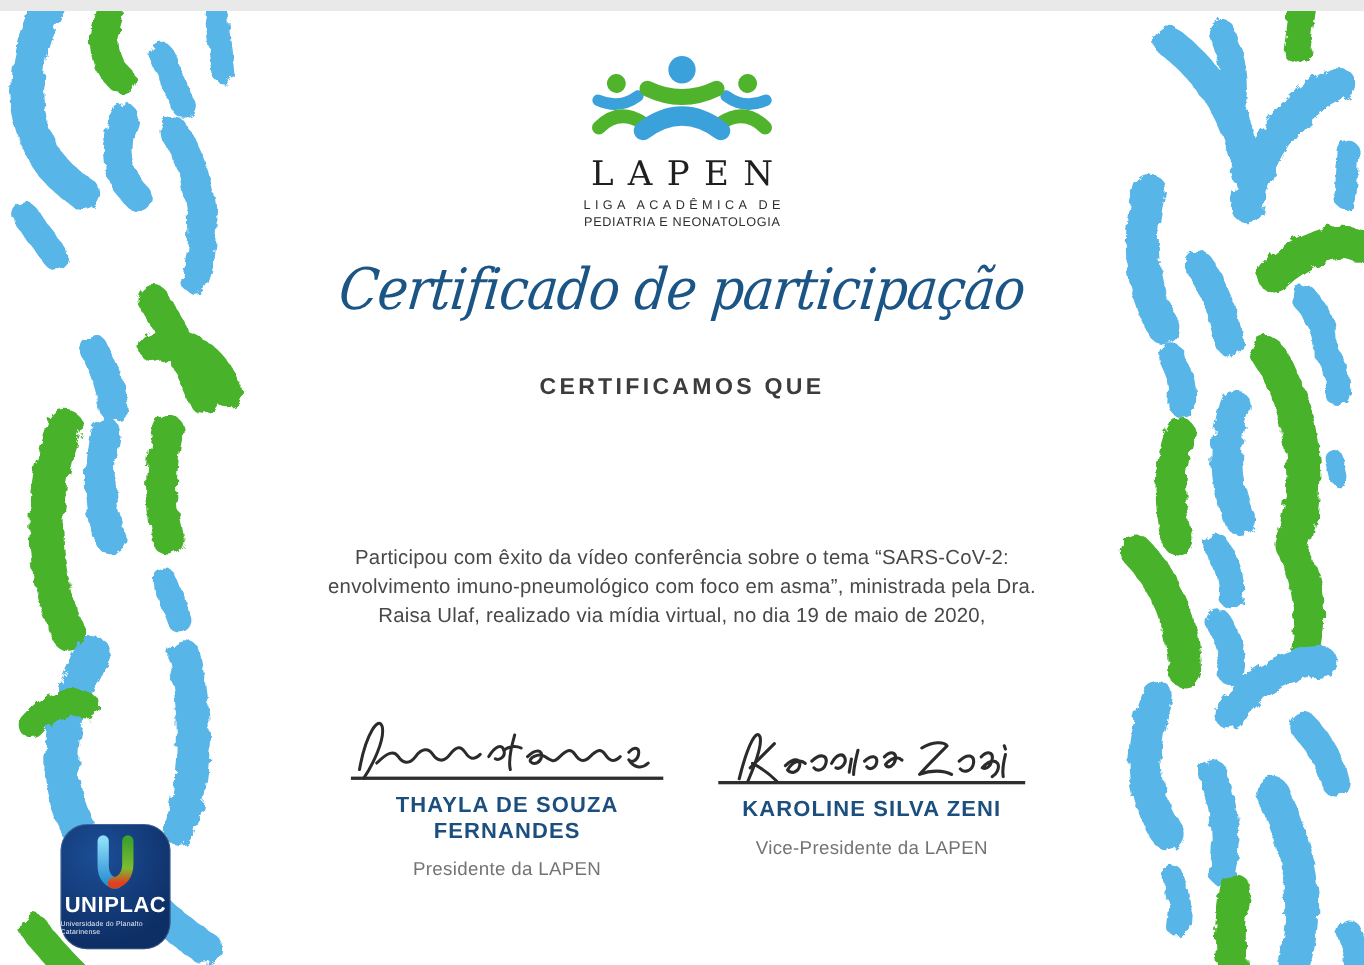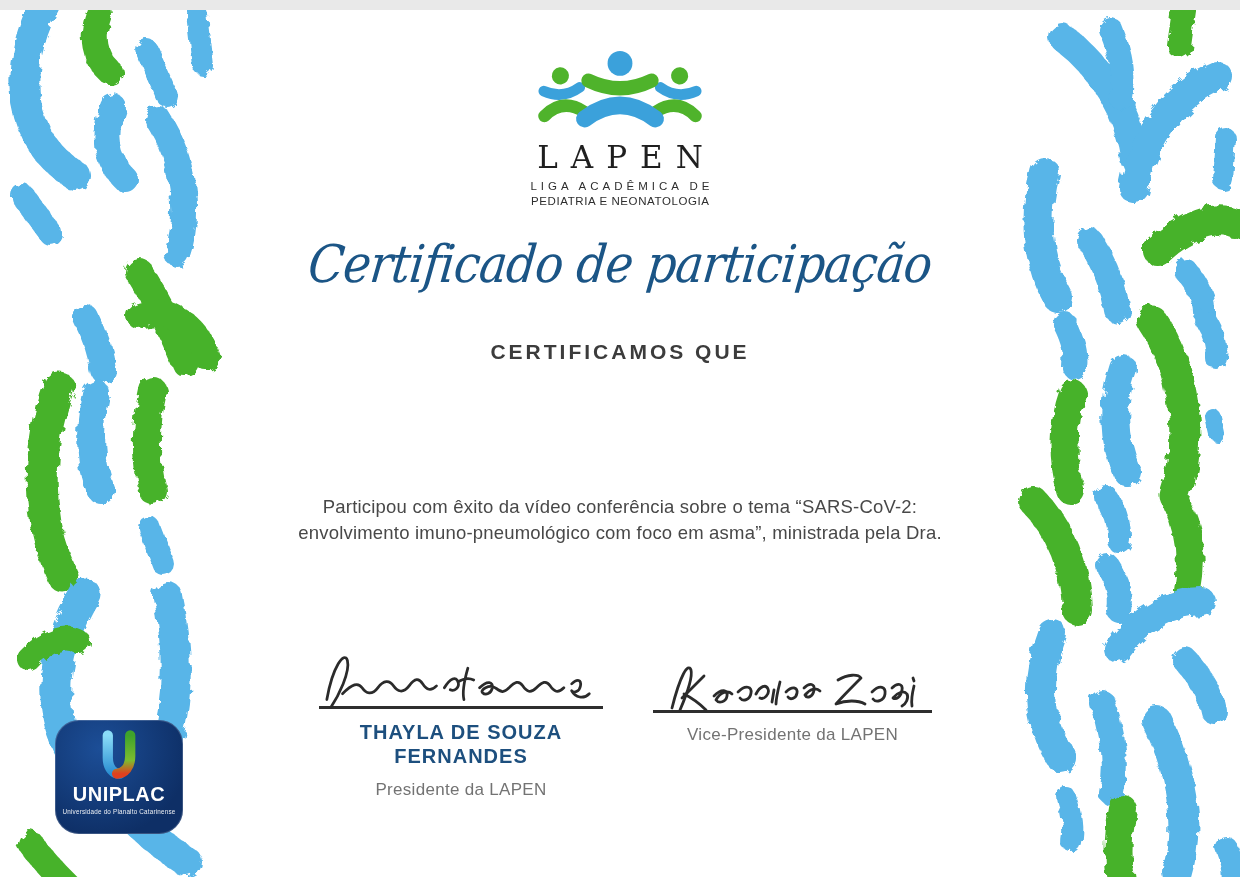--- a/index.html
+++ b/index.html
@@ -61,21 +61,21 @@
     stroke-linecap:round;stroke-linejoin:round;}
   .sig-line{height:0;border-top:3px solid #2e2e2e;margin-top:-4px;}
   .sig-name{
     margin-top:12px;font-size:20px;font-weight:bold;line-height:1.18;
     color:var(--name-blue,#1D4F7E);letter-spacing:1px;
   }
   .sig-role{margin-top:12px;font-size:17px;color:#737373;letter-spacing:0.3px;}
 
   
   .uniplac{
-    position:absolute;left:55px;top:710px;width:128px;height:114px;
+    position:absolute;left:55px;top:739px;width:100px;height:114px;
     border-radius:24px;
     background:radial-gradient(circle at 35% 25%, var(--uniplac-navy-1,#1C4E97), var(--uniplac-navy-2,#0E2F66) 75%);
     box-shadow:0 0 0 1px rgba(255,255,255,0.18) inset;
     display:flex;flex-direction:column;align-items:center;
   }
   .uniplac-u{width:58px;height:56px;margin-top:8px;}
   .uniplac-name{
     color:#ffffff;font-weight:bold;font-size:20px;letter-spacing:0.5px;
     line-height:1;margin-top:0px;
   }
@@ -181,20 +181,21 @@
     <div class="lapen-sub1">LIGA ACADÊMICA DE</div>
     <div class="lapen-sub2">PEDIATRIA E NEONATOLOGIA</div>
   </header>
 
   <h1 class="title">Certificado de participação</h1>
   <div class="certifies">CERTIFICAMOS QUE</div>
 
   <div class="body-text">
     <div>Participou com êxito da vídeo conferência sobre o tema “SARS-CoV-2:</div>
     <div>envolvimento imuno-pneumológico com foco em asma”, ministrada pela Dra.</div>
+    <div>Raisa Ulaf, realizado via mídia virtual, no dia 19 de maio de 2020,</div>
   </div>
 
   <div class="sig-block sig-left">
     <svg class="sig-script" width="284" height="62" viewBox="0 0 290 62" aria-hidden="true">
       <path d="M8,52 C14,18 26,2 29,12 C32,24 20,48 12,60"></path>
       <path d="M24,46 C34,36 40,34 44,40 S54,48 60,40 S72,32 76,38 S86,46 92,38 S102,30 106,36 S114,44 120,38"></path>
       <path d="M128,40 C134,30 140,28 142,34 C144,40 138,44 134,42"></path>
       <path d="M152,20 C148,34 146,44 148,52 M142,34 C148,30 154,30 158,32"></path>
       <path d="M164,40 C172,32 178,34 177,40 C176,46 170,48 167,45 S174,36 180,40 S188,46 194,40 S204,32 208,38 S216,46 222,40 S232,32 236,38 S244,46 250,40"></path>
       <path d="M258,36 C264,30 268,32 267,38 C266,44 260,46 258,43 C262,50 270,52 276,46"></path>
@@ -216,20 +217,24 @@
       <path d="M94,38 C98,30 104,28 106,33 C108,38 102,44 98,42"></path>
       <path d="M112,34 L110,46 M118,26 C116,34 114,42 114,48"></path>
       <path d="M124,36 C130,30 136,31 135,37 C134,43 128,44 126,41"></path>
       <path d="M142,32 C148,26 153,28 152,34 C151,41 145,43 143,39 C148,33 154,31 158,35"></path>
       <path d="M176,24 C186,18 196,18 199,22 C191,30 181,40 174,48 C184,44 196,44 203,48"></path>
       <path d="M210,36 C218,28 224,31 223,38 C222,45 214,47 211,43"></path>
       <path d="M230,32 C236,26 241,28 240,34 C239,41 234,44 231,42 C236,36 242,34 245,38 C247,42 244,48 240,50"></path>
       <path d="M252,30 C250,38 249,44 250,50 M251,22 L252,25"></path>
     </svg>
     <div class="sig-line"></div>
+    <div class="sig-name">
+      <div>KAROLINE SILVA ZENI</div>
+      <div></div>
+    </div>
     <div class="sig-role">Vice-Presidente da LAPEN</div>
   </div>
 
   <div class="uniplac">
     <svg class="uniplac-u" viewBox="0 0 60 60" aria-hidden="true">
       <defs>
         <linearGradient id="uniBlue" x1="0" y1="0" x2="0" y2="1">
           <stop offset="0" stop-color="#8ADCF8"></stop>
           <stop offset="1" stop-color="#2B8FD2"></stop>
         </linearGradient>

